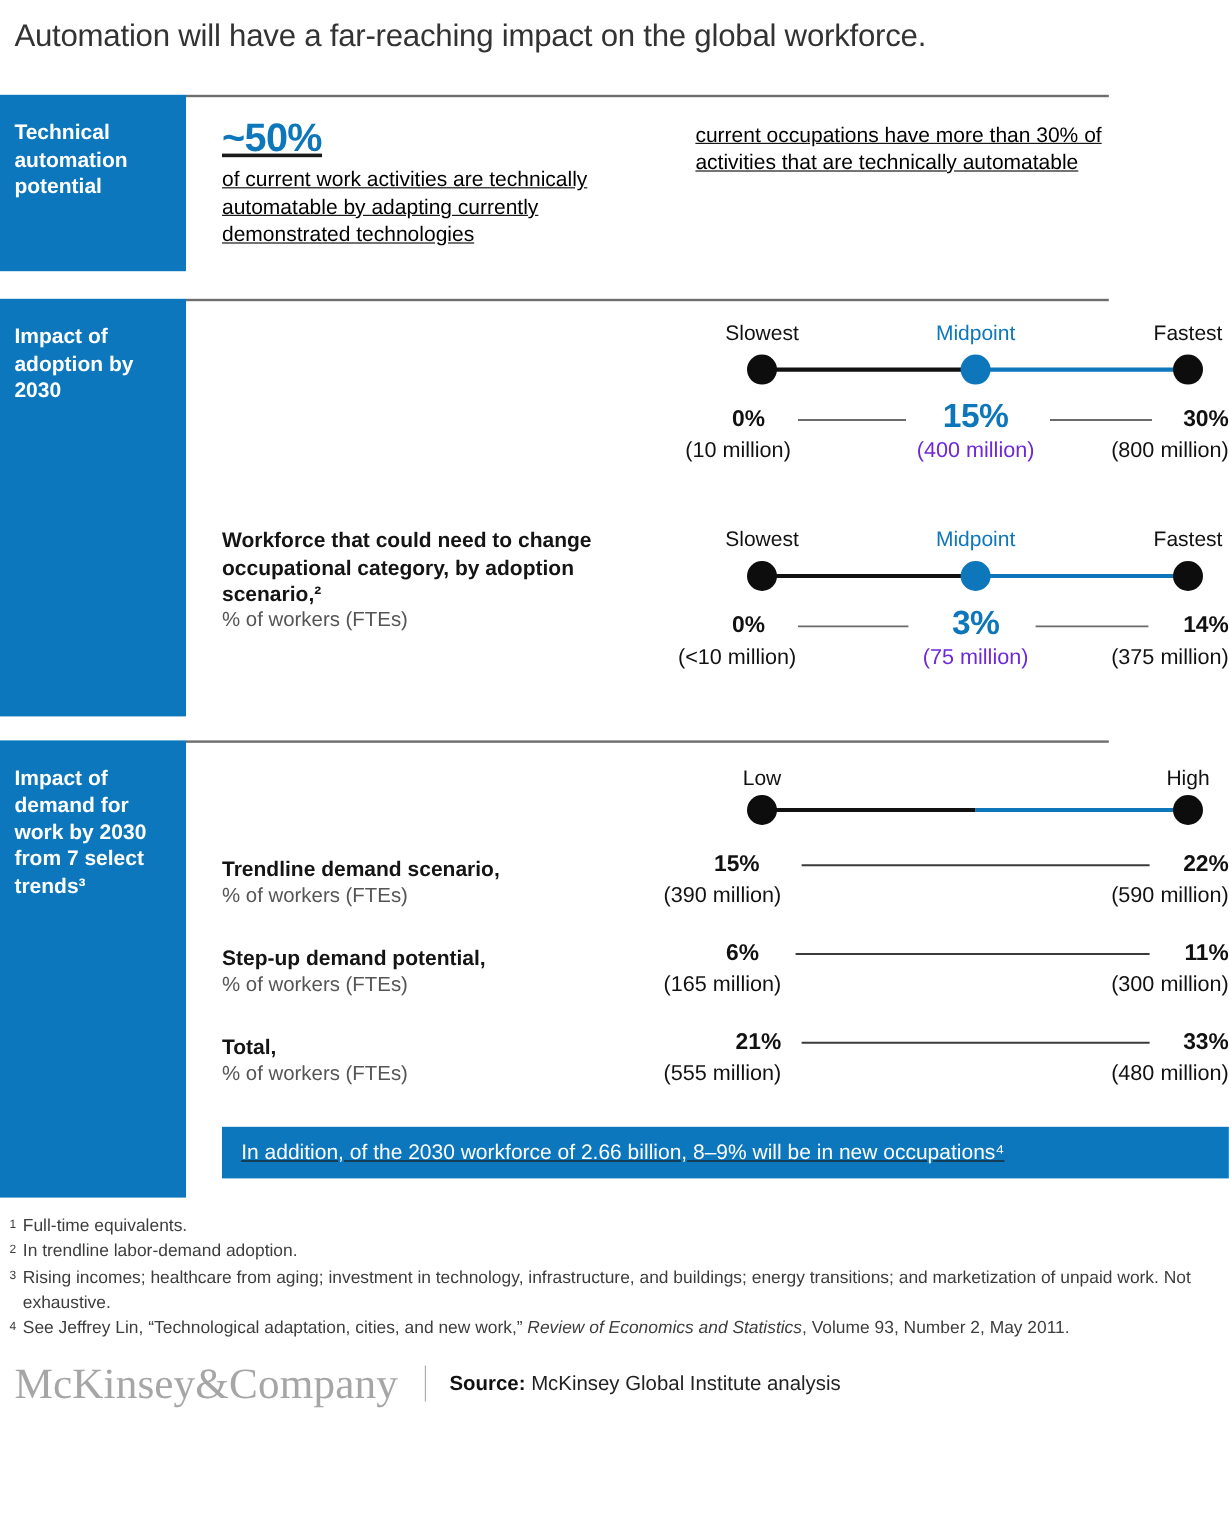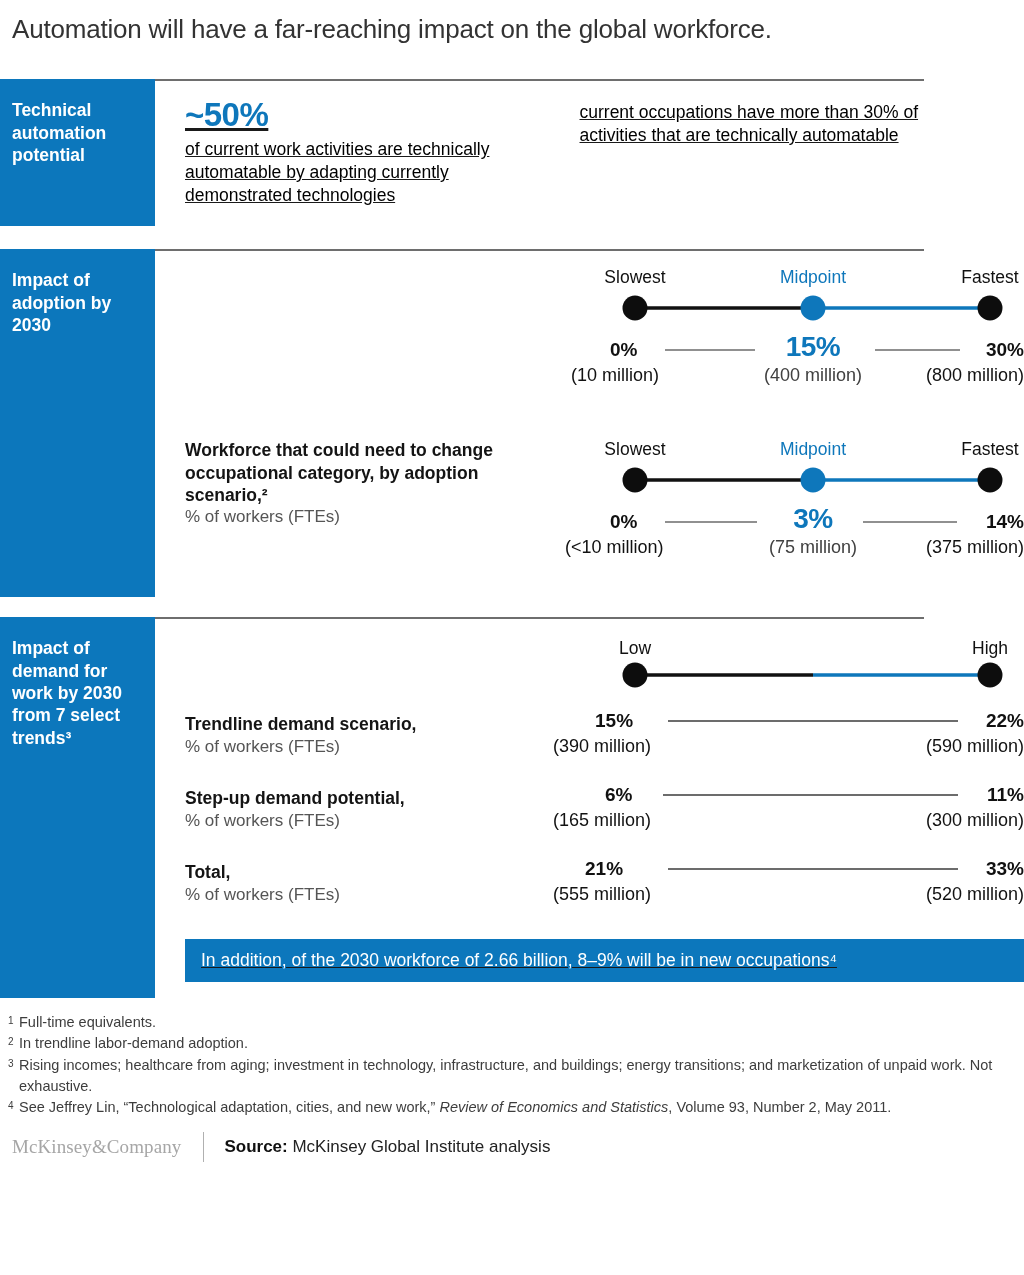--- a/index.html
+++ b/index.html
@@ -119,21 +119,21 @@
     transform: translateX(-50%);
     font-weight: bold;
     letter-spacing: -0.5px;
   }
   .mil {
     position: absolute;
     font-size: 18px;
     color: #111111;
     white-space: nowrap;
   }
-  .mil.mid { color: #404040; transform: translateX(-50%); }
+  .mil.mid { color: #6d28d9; transform: translateX(-50%); }
   .mil.right, .pct.right { transform: translateX(-100%); }
 
   
   .d3row { position: relative; height: 74px; }
   .d3label { position: absolute; left: 0; top: 8px; width: 330px; }
   .d3label .lead { font-size: 17.5px; font-weight: bold; color: #141414; line-height: 1.3;}
   .d3label .sub { font-size: 17px; color: #555555; line-height: 1.3;}
 
   
   .callout {
@@ -158,21 +158,21 @@
   .notes i { font-style: italic; }
 
   
   .footer {
     display: flex;
     align-items: center;
     padding: 14px 0 0 12px;
   }
   .logo {
     font-family: "Liberation Serif", serif;
-    font-size: 19px;
+    font-size: 36px;
     color: #a6a6a6;
     letter-spacing: 0.1px;
     white-space: nowrap;
   }
   .divider {
     width: 1px;
     height: 30px;
     background: #b0b0b0;
     margin: 0 20px 0 22px;
   }
@@ -303,24 +303,24 @@
     </div>
 
     <div class="d3row">
       <div class="d3label">
         <div class="lead">Total,</div>
         <div class="sub">% of workers (FTEs)</div>
       </div>
       <svg width="839" height="74" style="position:absolute;left:0;top:0;overflow:visible">
         <line x1="483" y1="16" x2="773" y2="16" stroke="#3b3b3b" stroke-width="1.7"></line>
       </svg>
-      <div class="pct" style="left:400px; top:5px;">21%</div>
+      <div class="pct" style="left:428px; top:5px;">21%</div>
       <div class="pct right" style="left:839px; top:5px;">33%</div>
       <div class="mil" style="left:368px; top:31px;">(555 million)</div>
-      <div class="mil right" style="left:839px; top:31px;">(520 million)</div>
+      <div class="mil right" style="left:839px; top:31px;">(480 million)</div>
     </div>
 
     <div class="callout">In addition, of the 2030 workforce of 2.66 billion, 8–9% will be in new occupations⁴</div>
   </div>
 </div>
 
 <div class="notes">
   <div><sup>1</sup><span>Full-time equivalents.</span></div>
   <div><sup>2</sup><span>In trendline labor-demand adoption.</span></div>
   <div><sup>3</sup><span>Rising incomes; healthcare from aging; investment in technology, infrastructure, and buildings; energy transitions; and marketization of unpaid work. Not exhaustive.</span></div>

